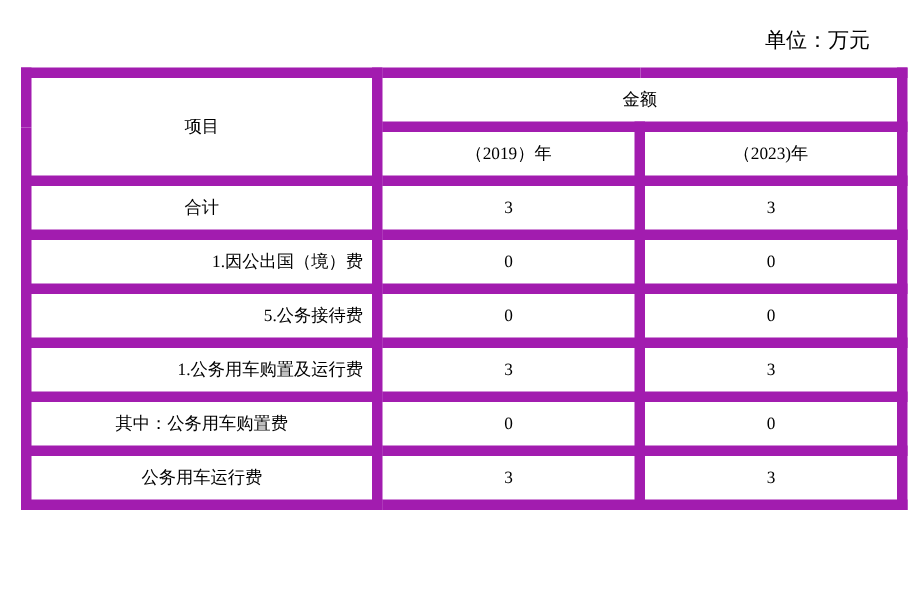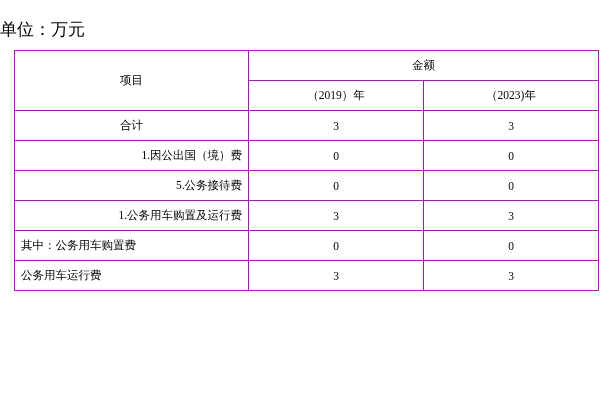--- a/index.html
+++ b/index.html
@@ -23,48 +23,49 @@
   .doc-title {
     text-align: center;
     font-size: 15px;
     font-weight: bold;
     letter-spacing: 0.5px;
     margin-top: 15px;
     margin-bottom: 0;
     font-family: "Liberation Serif", "DejaVu Serif", serif;
   }
   .unit-line {
-    font-size: 17px;
+    text-align: right;
+    font-size: 14px;
     margin-top: 18px;
     padding-right: 32px;
   }
   .table-wrap {
     margin-top: 9px;
     padding-left: 14px;
     padding-right: 14px;
   }
   table.budget {
     border-collapse: collapse;
     width: 584px;
     table-layout: fixed;
   }
   table.budget td,
   table.budget th {
-    border: 1px solid #a21caf;
+    border: 7px solid #a21caf;
     font-size: 11.5px;
     font-weight: normal;
     padding: 0 6px;
     height: 29px;
     vertical-align: middle;
     font-family: "Liberation Serif", "DejaVu Serif", serif;
   }
   .c-center { text-align: center; }
   .c-left { text-align: right; padding-left: 10px; }
-  .c-indent { text-align: left; padding-left: 26px; margin-top: 28px; }
-  .c-indent2 { text-align: left; padding-left: 48px; }
+  .c-indent { text-align: center; padding-left: 26px; margin-top: 28px; }
+  .c-indent2 { text-align: center; padding-left: 48px; }
   .h-item { height: 58px; }
   .num { text-align: center; }
   .col-item { width: 234px; }
   .col-y1 { width: 175px; }
   .col-y2 { width: 175px; }
 </style>
 </head>
 <body>
 
 <div class="page">

